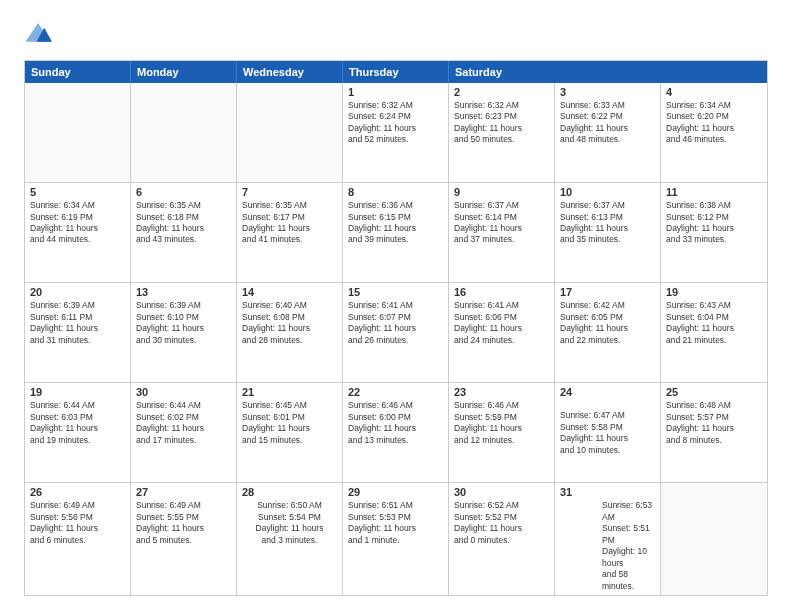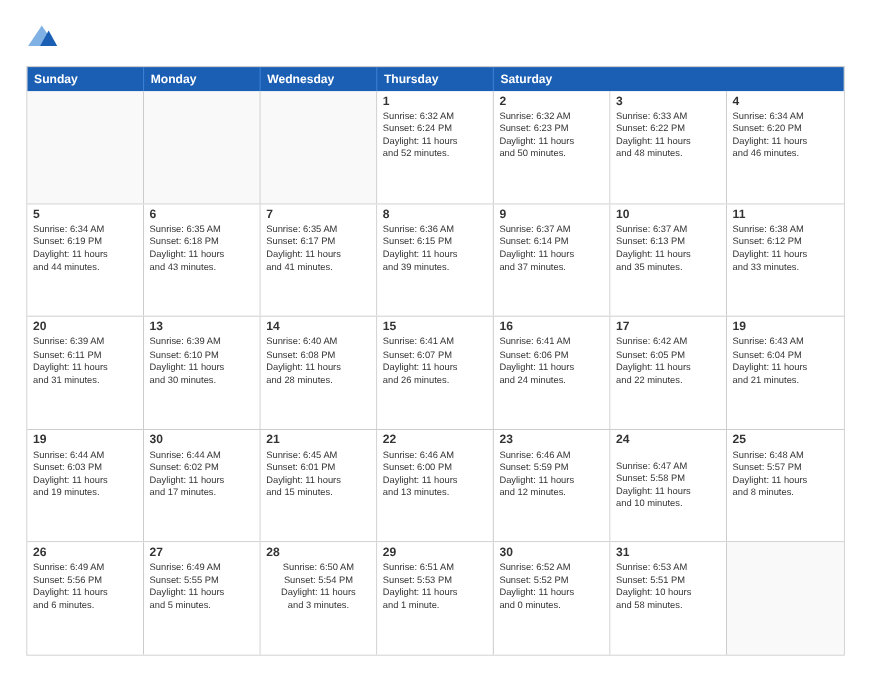--- a/index.html
+++ b/index.html
@@ -354,21 +354,21 @@
           </div>
           <div class="cal-cell">
             <div class="day-num">30</div>
             <div class="cell-info" style="white-space: pre-line;">Sunrise: 6:52 AM
 Sunset: 5:52 PM
 Daylight: 11 hours
 and 0 minutes.</div>
           </div>
           <div class="cal-cell">
             <div class="day-num">31</div>
-            <div class="cell-info" style="white-space: pre-line;">Sunrise: 6:53 AM
+            <div class="cell-info" style="white-space: pre-line; margin-left: 42px;">Sunrise: 6:53 AM
 Sunset: 5:51 PM
 Daylight: 10 hours
 and 58 minutes.</div>
           </div>
           <div class="cal-cell empty"></div>
         </div>
       </div>
   </div>
 </div>
 

